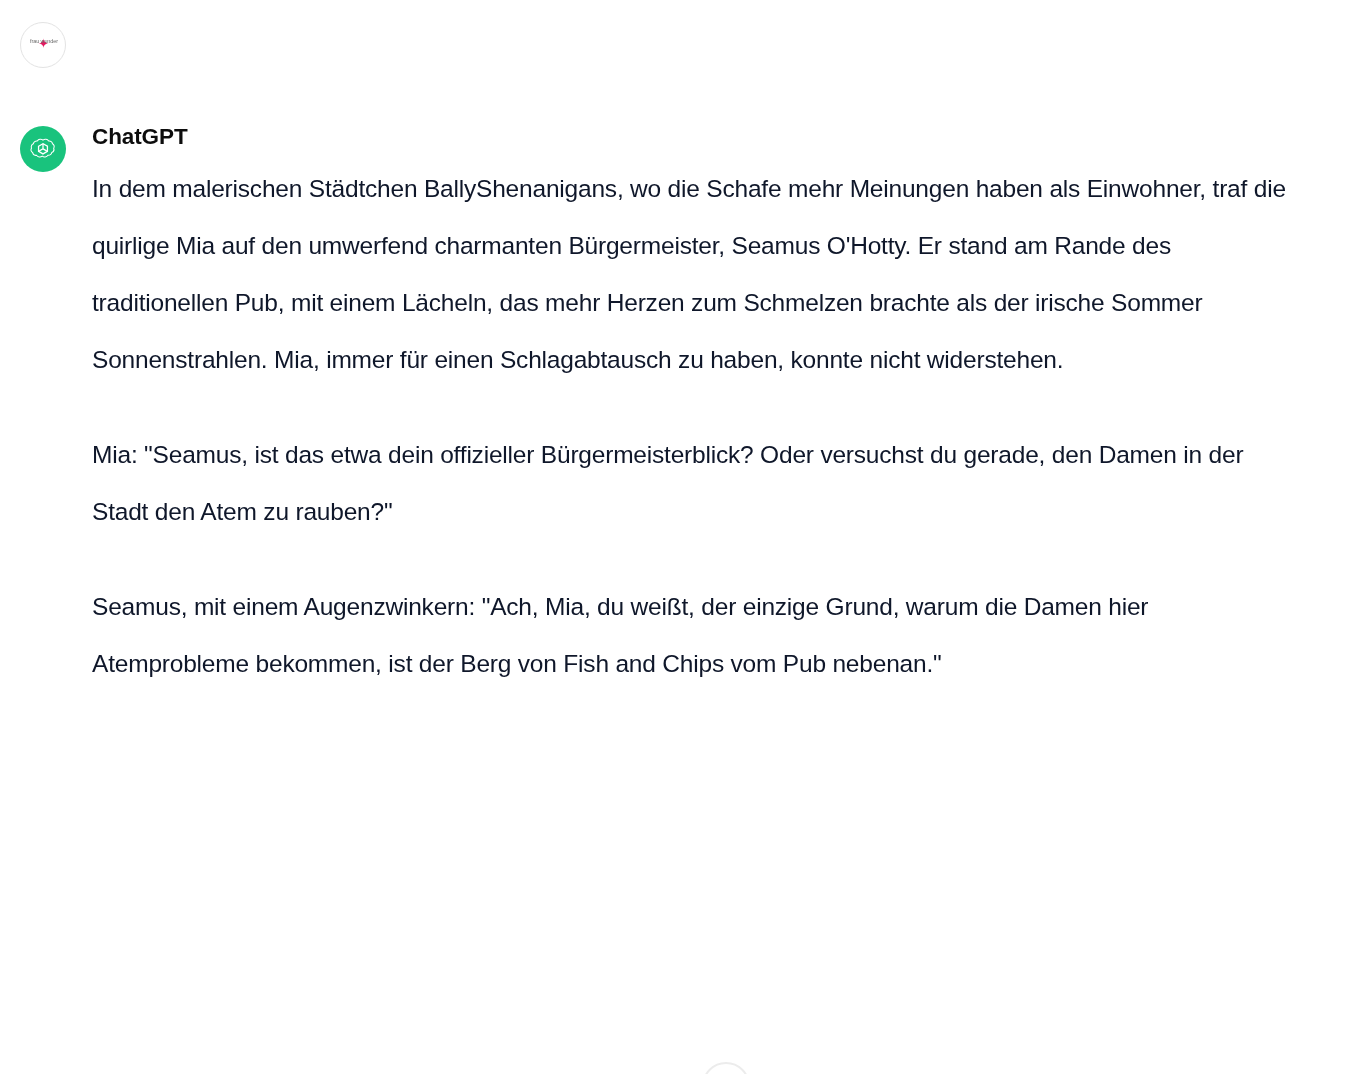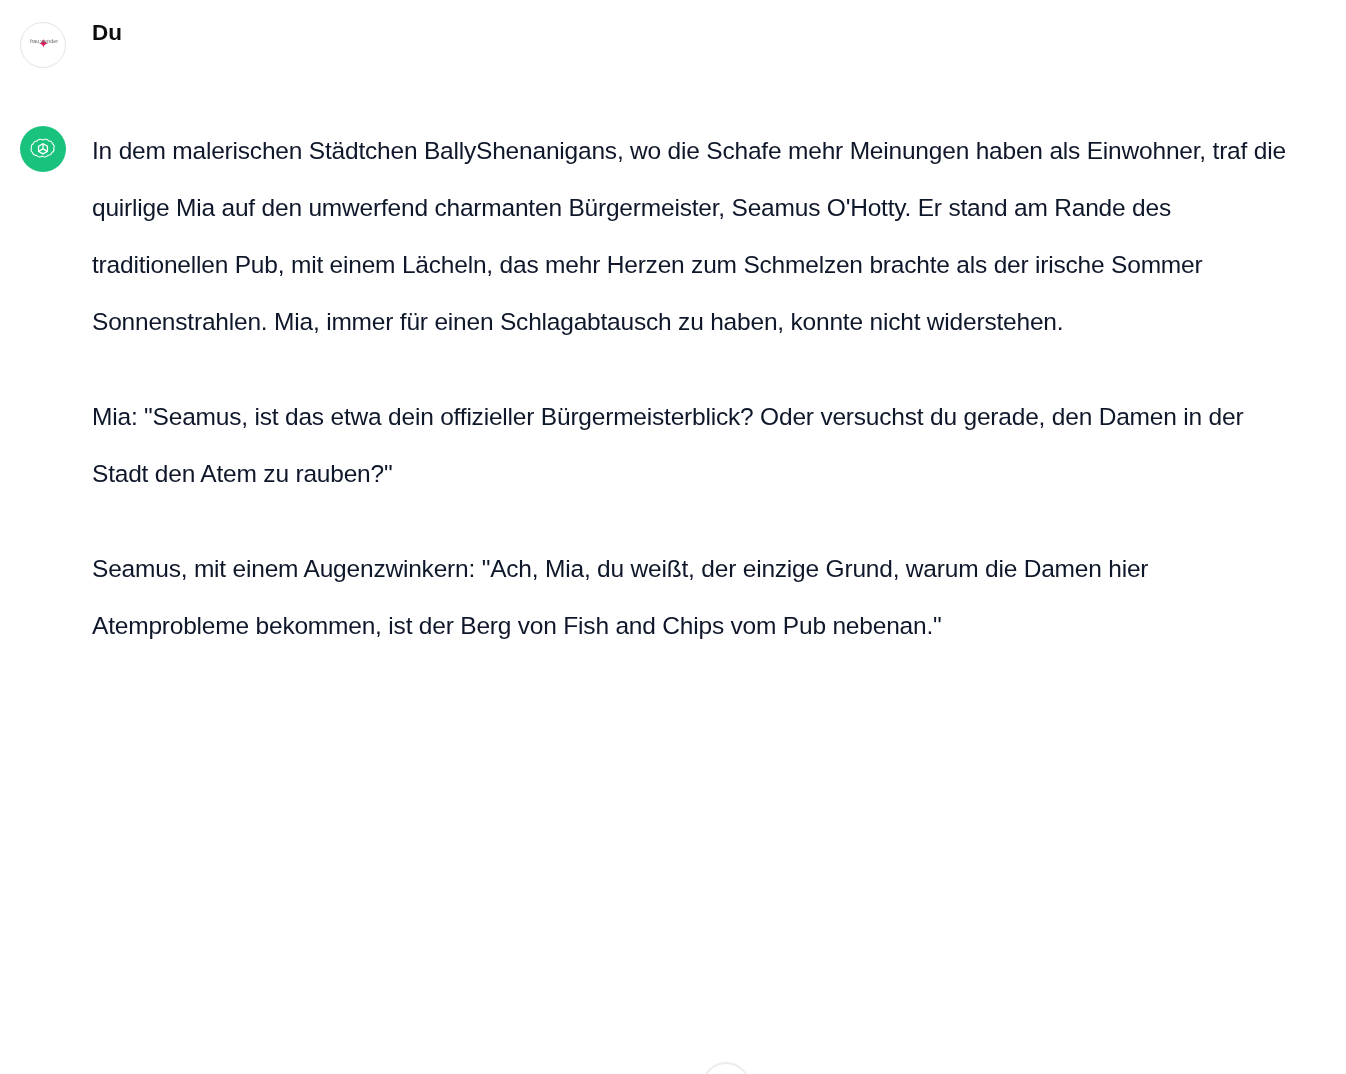--- a/index.html
+++ b/index.html
@@ -128,35 +128,35 @@
 <div class="conversation">
 
   <div class="turn user-turn">
     <div class="avatar-col">
       <div class="avatar avatar-user">
         <span class="logo-star">✦</span>
         <span class="logo-text">frau wunder</span>
       </div>
     </div>
     <div class="msg-col">
-      <div class="author">Du</div>
     </div>
   </div>
 
   <div class="turn assistant-turn">
     <div class="avatar-col">
       <div class="avatar avatar-assistant">
         <svg width="28" height="28" viewBox="0 0 24 24" fill="none" stroke="#ffffff" stroke-width="1.1" aria-hidden="true">
           <path d="M12 3.2c1.9-1.5 4.6-1.1 6 0.9 1.9-0.3 3.7 1 4 2.9 1.7 0.9 2.3 3 1.2 4.6 0.7 1.8-0.2 3.8-2 4.5-0.3 1.9-2.1 3.2-4 2.9-1.4 2-4.1 2.4-6 0.9-1.9 1.5-4.6 1.1-6-0.9-1.9 0.3-3.7-1-4-2.9-1.7-0.9-2.3-3-1.2-4.6-0.7-1.8 0.2-3.8 2-4.5 0.3-1.9 2.1-3.2 4-2.9 1.4-2 4.1-2.4 6-0.9z" transform="scale(0.82) translate(2.6,2.2)"></path>
           <path d="M8.2 9.6l3.8-2.2 3.8 2.2v4.4l-3.8 2.2-3.8-2.2z"></path>
           <path d="M12 7.4v4.4l3.8 2.2M12 11.8l-3.8 2.2"></path>
         </svg>
       </div>
     </div>
     <div class="msg-col">
+      <div class="author assistant-author">ChatGPT</div>
       <div class="assistant-body">
         <p>In dem malerischen Städtchen BallyShenanigans, wo die Schafe mehr Meinungen haben als Einwohner, traf die quirlige Mia auf den umwerfend charmanten Bürgermeister, Seamus O'Hotty. Er stand am Rande des traditionellen Pub, mit einem Lächeln, das mehr Herzen zum Schmelzen brachte als der irische Sommer Sonnenstrahlen. Mia, immer für einen Schlagabtausch zu haben, konnte nicht widerstehen.</p>
         <p>Mia: "Seamus, ist das etwa dein offizieller Bürgermeisterblick? Oder versuchst du gerade, den Damen in der Stadt den Atem zu rauben?"</p>
         <p>Seamus, mit einem Augenzwinkern: "Ach, Mia, du weißt, der einzige Grund, warum die Damen hier Atemprobleme bekommen, ist der Berg von Fish and Chips vom Pub nebenan."</p>
       </div>
     </div>
   </div>
 
   <div class="partial-circle"></div>
 </div>

